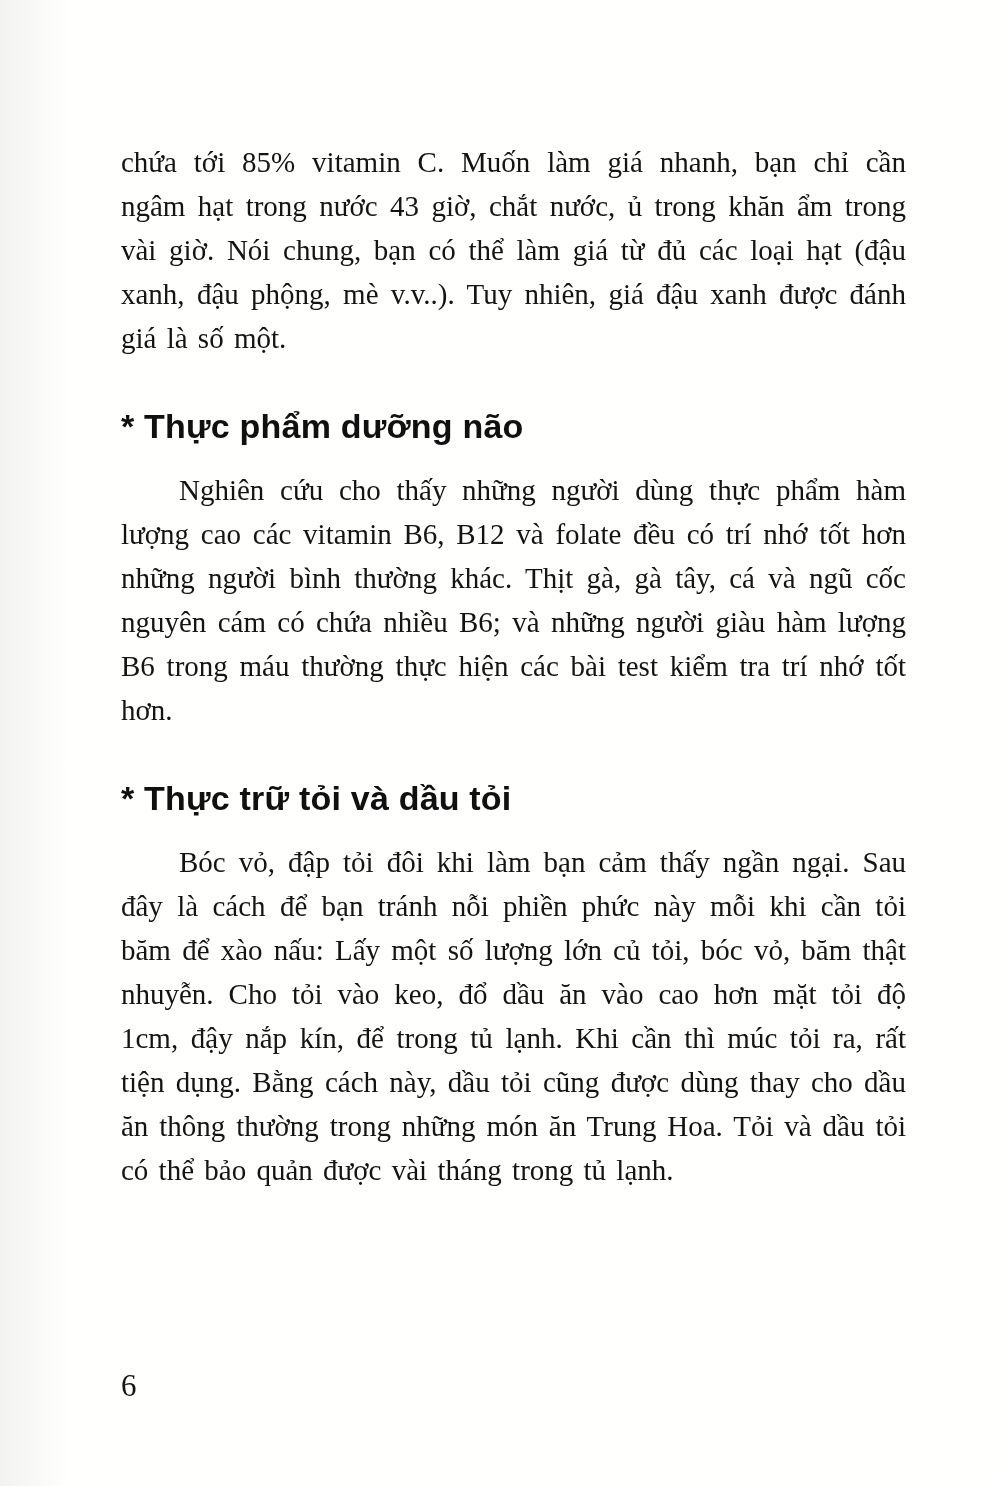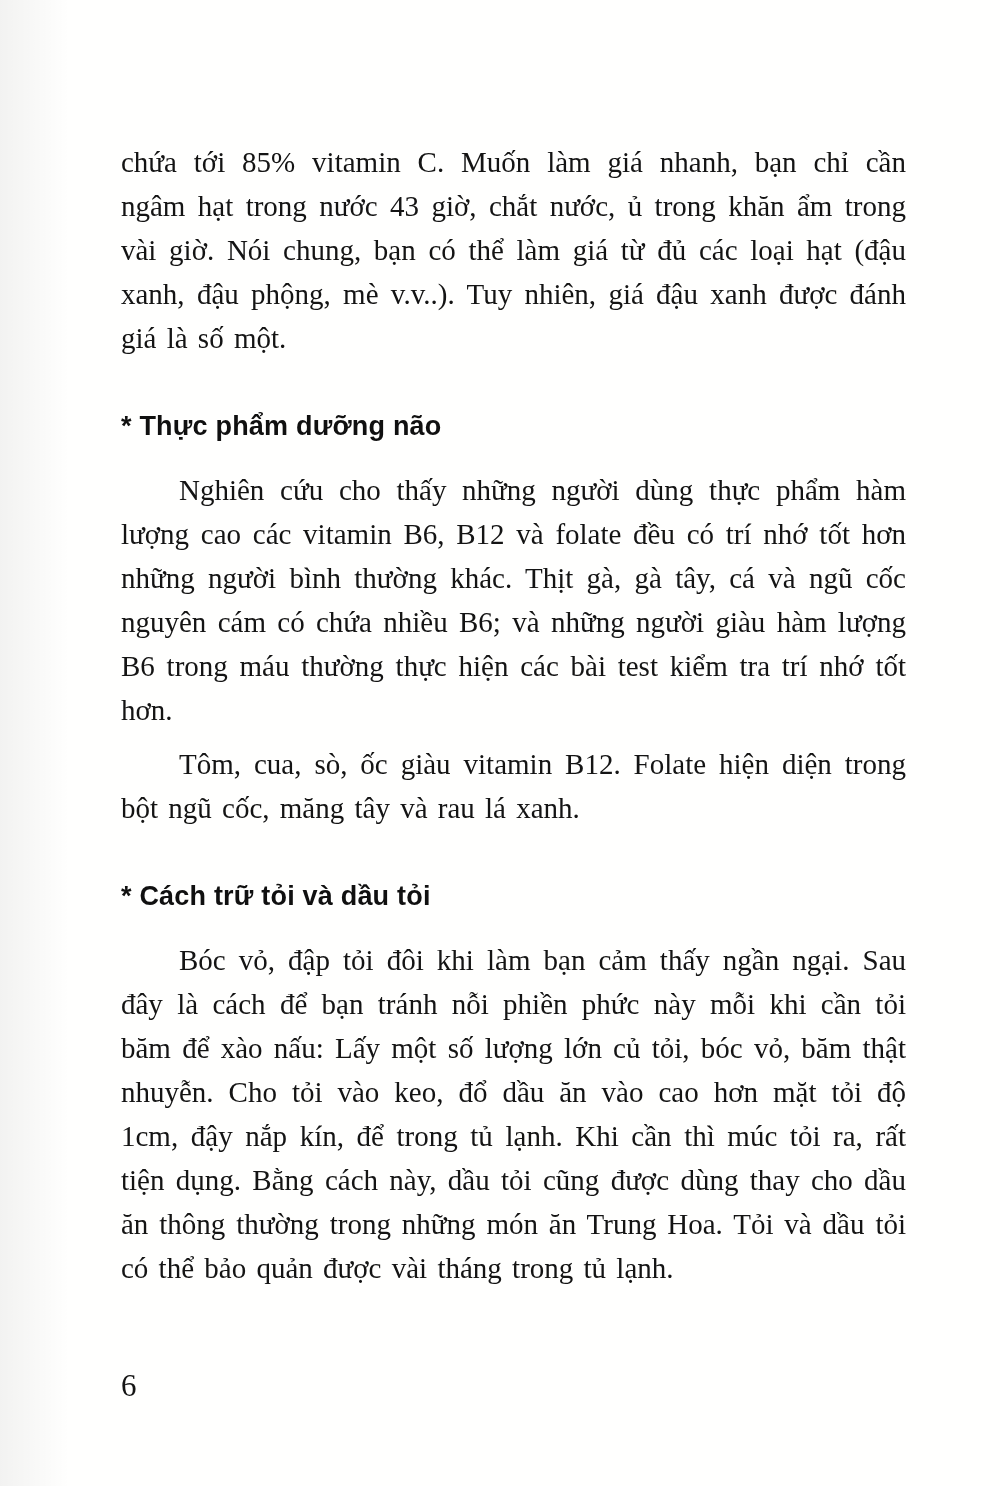--- a/index.html
+++ b/index.html
@@ -35,21 +35,21 @@
     text-indent: 58px;
     margin: 0 0 10px 0;
     word-spacing: 3px;
   }
   .para.no-indent {
     text-indent: 0;
   }
   .heading {
     font-family: "Liberation Sans", sans-serif;
     font-weight: 700;
-    font-size: 27px;
+    font-size: 34px;
     line-height: 36px;
     margin: 48px 0 24px 0;
     color: #101010;
     letter-spacing: 0.2px;
   }
   .page-number {
     position: absolute;
     left: 121px;
     top: 1368px;
     font-size: 31px;
@@ -61,21 +61,20 @@
 <body>
 
 <div class="page">
   <div class="text-block">
     <p class="para no-indent">chứa tới 85% vitamin C. Muốn làm giá nhanh, bạn chỉ cần ngâm hạt trong nước 43 giờ, chắt nước, ủ trong khăn ẩm trong vài giờ. Nói chung, bạn có thể làm giá từ đủ các loại hạt (đậu xanh, đậu phộng, mè v.v..). Tuy nhiên, giá đậu xanh được đánh giá là số một.</p>
 
     <h2 class="heading">* Thực phẩm dưỡng não</h2>
 
     <p class="para">Nghiên cứu cho thấy những người dùng thực phẩm hàm lượng cao các vitamin B6, B12 và folate đều có trí nhớ tốt hơn những người bình thường khác. Thịt gà, gà tây, cá và ngũ cốc nguyên cám có chứa nhiều B6; và những người giàu hàm lượng B6 trong máu thường thực hiện các bài test kiểm tra trí nhớ tốt hơn.</p>
 
-    <p class="para">Tôm, cua, sò, ốc giàu vitamin B12. Folate hiện diện trong bột ngũ cốc, măng tây và rau lá xanh.</p>
 
-    <h2 class="heading">* Cách trữ tỏi và dầu tỏi</h2>
+    <h2 class="heading">* Thực trữ tỏi và dầu tỏi</h2>
 
     <p class="para">Bóc vỏ, đập tỏi đôi khi làm bạn cảm thấy ngần ngại. Sau đây là cách để bạn tránh nỗi phiền phức này mỗi khi cần tỏi băm để xào nấu: Lấy một số lượng lớn củ tỏi, bóc vỏ, băm thật nhuyễn. Cho tỏi vào keo, đổ dầu ăn vào cao hơn mặt tỏi độ 1cm, đậy nắp kín, để trong tủ lạnh. Khi cần thì múc tỏi ra, rất tiện dụng. Bằng cách này, dầu tỏi cũng được dùng thay cho dầu ăn thông thường trong những món ăn Trung Hoa. Tỏi và dầu tỏi có thể bảo quản được vài tháng trong tủ lạnh.</p>
   </div>
 
   <div class="page-number">6</div>
 </div>
 
 </body></html>

